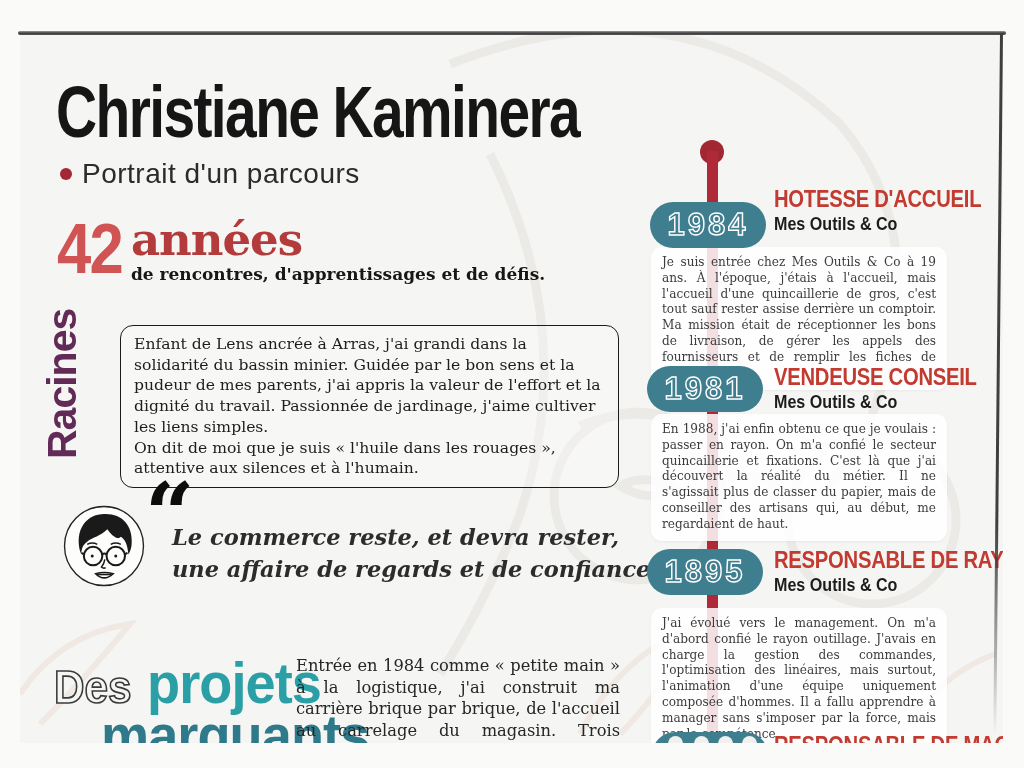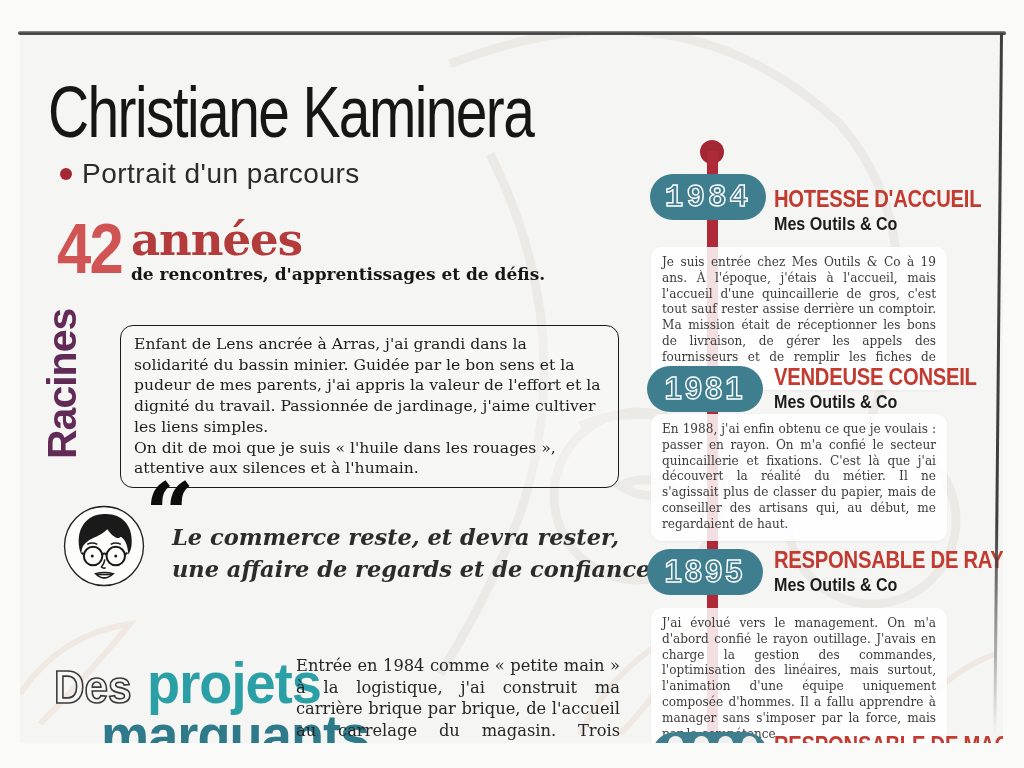--- a/index.html
+++ b/index.html
@@ -13,21 +13,21 @@
     background:linear-gradient(#3f3f3f 70%, rgba(63,63,63,0)); transform:rotate(0.55deg);
     transform-origin:top center; z-index:5; }
 
   .page { position:absolute; left:20px; top:34px; width:983px; height:709px;
     background:#f5f5f3; overflow:hidden; }
 
   .wm { position:absolute; left:0; top:0; z-index:0; opacity:.75; }
   .layer { position:absolute; z-index:2; }
 
   
-  .title { left:28px; top:42px; font-weight:400; font-size:72px; color:#161616;
+  .title { left:36px; top:42px; font-weight:700; font-size:72px; color:#161616;
     letter-spacing:-2px; line-height:1; white-space:nowrap; }
   .title-inner { display:inline-block; transform:scaleX(.79); transform-origin:left; }
 
   .subtitle { left:40px; top:124px; display:flex; align-items:center; gap:10px; }
   .subtitle .dot { width:12px; height:12px; border-radius:50%; background:#a32734; }
   .subtitle .txt { font-size:28px; font-weight:400; letter-spacing:.5px; color:#2b2b2b;text-align:right; }
 
   .intro { left:37px; top:180px; display:flex; align-items:center; }
   .intro-num { font-size:70px; font-weight:800; color:#d05454; line-height:.92;
     display:inline-block; transform:scaleX(.88); transform-origin:left; letter-spacing:-2px; }
@@ -76,21 +76,21 @@
   .tl-title { font-weight:800; font-size:23px; color:#c23a30; letter-spacing:-.3px;
     display:inline-block; transform:scaleX(.88); transform-origin:left; white-space:nowrap; }
   .tl-company { font-weight:600; font-size:17.5px; color:#1c1c1c; margin-top:1px;
     display:inline-block; transform:scaleX(.92); transform-origin:left; }
 
   .tl-desc { width:296px; background:rgba(255,255,255,.85); border-radius:11px;
     padding:8px 11px; font-family:"DejaVu Serif", serif; font-size:12.1px; line-height:1.31;
     color:#3c3c3c; text-align:justify; z-index:2; position:absolute;
     box-shadow:0 1px 3px rgba(0,0,0,.05); }
 
-  .e1-pill { left:630px; top:140px;font-family:Liberation Mono, monospace; } .e1-head { left:754px; top:152px; }
+  .e1-pill { left:630px; top:168px; } .e1-head { left:754px; top:152px; }
   .e1-desc { left:631px; top:213px; }
   .e2-pill { left:627px; top:332px; } .e2-head { left:754px; top:330px; }
   .e2-desc { left:631px; top:380px; }
   .e3-pill { left:627px; top:515px; } .e3-head { left:754px; top:513px; }
   .e3-desc { left:631px; top:574px; }
   .e4-pill { left:632px; top:698px; } .e4-head { left:754px; top:698px; }
 </style>
 </head>
 <body>
 

